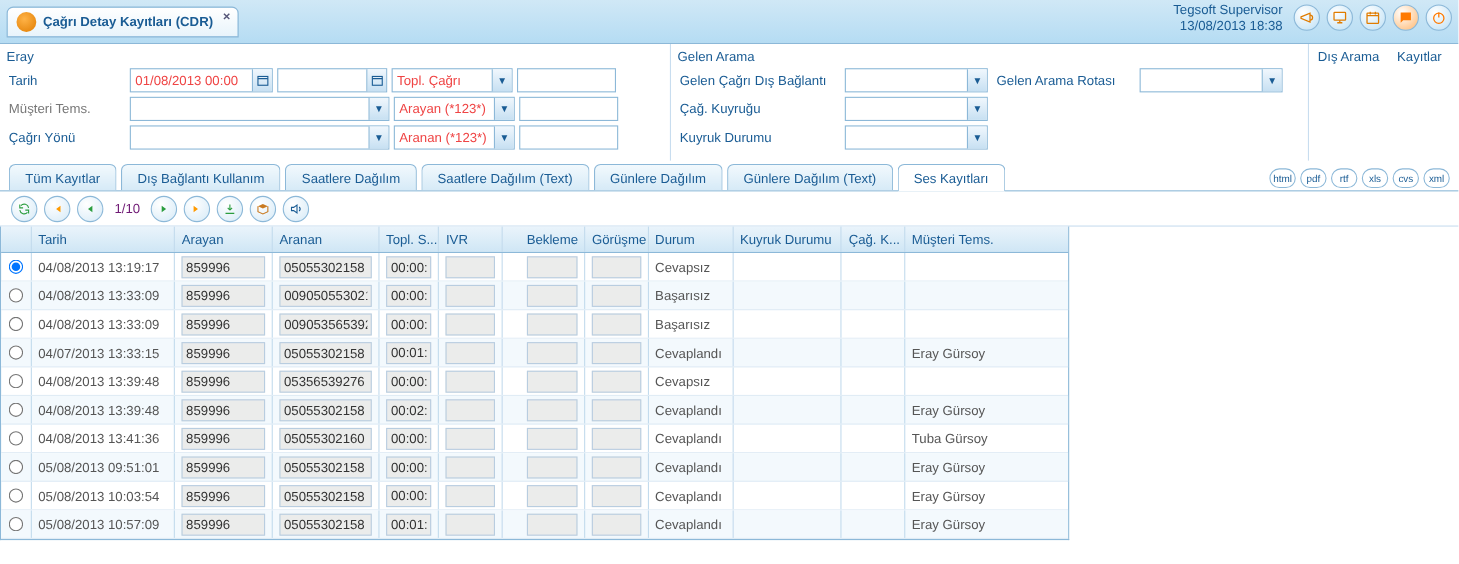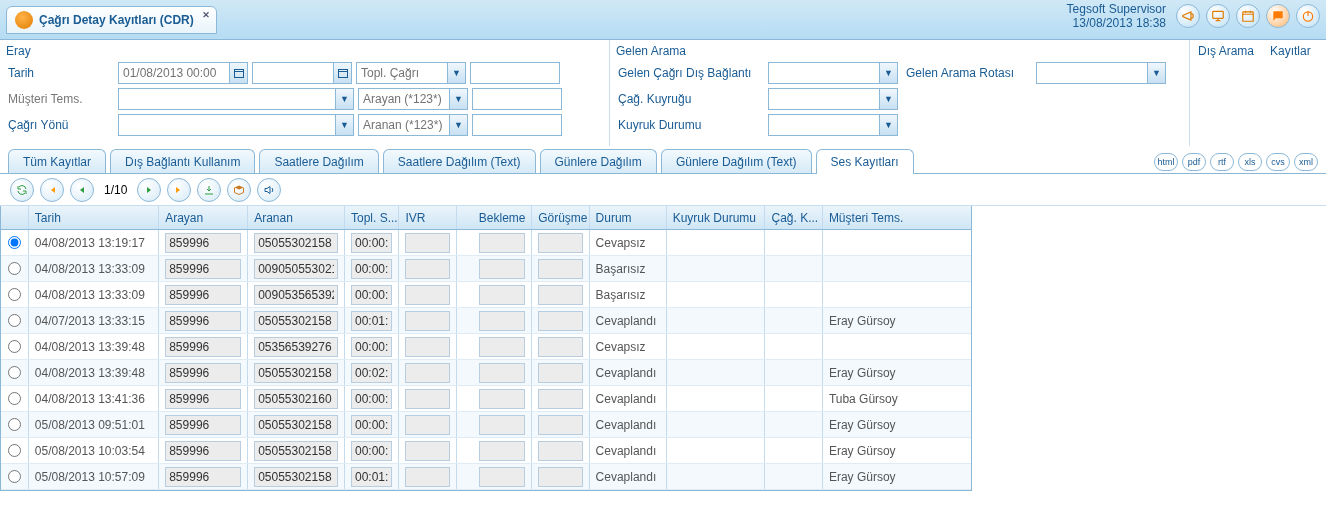--- a/index.html
+++ b/index.html
@@ -21,37 +21,37 @@
 .filter-wrap { display: flex; border-bottom: 0; }
 .fieldset-col { border-right: 1px solid #c8ddef; padding: 2px 4px 6px 4px; }
 .fieldset-col.last { border-right: none; }
 .fieldset-title { color: #1a5c94; font-size: 12px; padding: 2px 2px 4px 2px; }
 .row { display: flex; align-items: center; margin-bottom: 4px; gap: 4px; }
 .lbl { width: 110px; color: #1a5c94; padding-left: 4px; }
 .lbl2 { width: 150px; color: #1a5c94; padding-left: 4px; }
 .lbl.dim { color: #777; }
 .txt { height: 22px; border: 1px solid #8cb8d8; padding: 0 4px; background: #fff; }
 .combo { height: 22px; border: 1px solid #8cb8d8; display: flex; align-items: center; background: #fff; position: relative; }
-.combo span { flex: 1; padding: 0 4px; color: #737373; overflow: hidden; white-space: nowrap; }
+.combo span { flex: 1; padding: 0 4px; color: #ef4444; overflow: hidden; white-space: nowrap; }
 .combo .arrow, .cal-btn { width: 18px; height: 20px; background: linear-gradient(#f0f7fd, #c7e0f2); border-left: 1px solid #8cb8d8; display: flex; align-items: center; justify-content: center; cursor: pointer; color: #1a5c94; font-size: 9px; }
 .cal-btn svg { width: 12px; height: 12px; stroke: #1a5c94; }
 .w100 { width: 100px; } .w130 { width: 130px; } .w110 { width: 110px; } .w90 { width: 90px; }
 
 
 .subtabs { margin-top: 2px; display: flex; align-items: flex-end; border-bottom: 1px solid #8cb8d8; position: relative; height: 26px; padding-left: 8px; }
 .subtab { height: 24px; padding: 0 14px; border: 1px solid #8cb8d8; border-bottom: none; border-radius: 6px 6px 0 0; background: linear-gradient(#f2f9fd, #d6eaf7); color: #1a5c94; display: flex; align-items: center; margin-right: 4px; cursor: pointer; }
 .subtab.active { background: #fff; height: 25px; position: relative; top: 1px; font-weight: normal; }
 .export-row { position: absolute; right: 8px; bottom: 2px; display: flex; gap: 4px; margin-left: 24px; }
 .chip { width: 24px; height: 18px; border: 1px solid #8cb8d8; border-radius: 10px; display: flex; align-items: center; justify-content: center; font-size: 9px; color: #1a5c94; cursor: pointer; background: #fff; }
 
 
 .navrow { height: 32px; display: flex; align-items: center; gap: 6px; padding-left: 10px; border-bottom: 1px solid #c8ddef; }
 .nav-btn { width: 24px; height: 24px; border-radius: 50%; border: 1px solid #8cb8d8; background: radial-gradient(circle at 35% 30%, #fff, #d6eaf7); display: flex; align-items: center; justify-content: center; cursor: pointer; }
 .nav-btn svg { width: 12px; height: 12px; }
-.page-ind { color: #000000; padding: 0 4px; text-align: right; }
+.page-ind { color: #701a75; padding: 0 4px; text-align: right; }
 
 
 .grid { border: 1px solid #8cb8d8; border-top: none; width: 972px; }
 .ghead { display: flex; background: linear-gradient(#eaf4fb, #cfe6f5); height: 24px; border-bottom: 1px solid #8cb8d8; }
 .gh, .gc { border-right: 1px solid #c3dbed; display: flex; align-items: center; padding: 0 6px; overflow: hidden; white-space: nowrap; }
 .gh { color: #1a5c94; font-weight: normal; }
 .grow { display: flex; height: 26px; border-bottom: 1px solid #e0ecf5; }
 .grow:nth-child(even) { background: #f3f9fd; }
 .gc { color: #555; }
 .col-sel { width: 28px; justify-content: center; }

